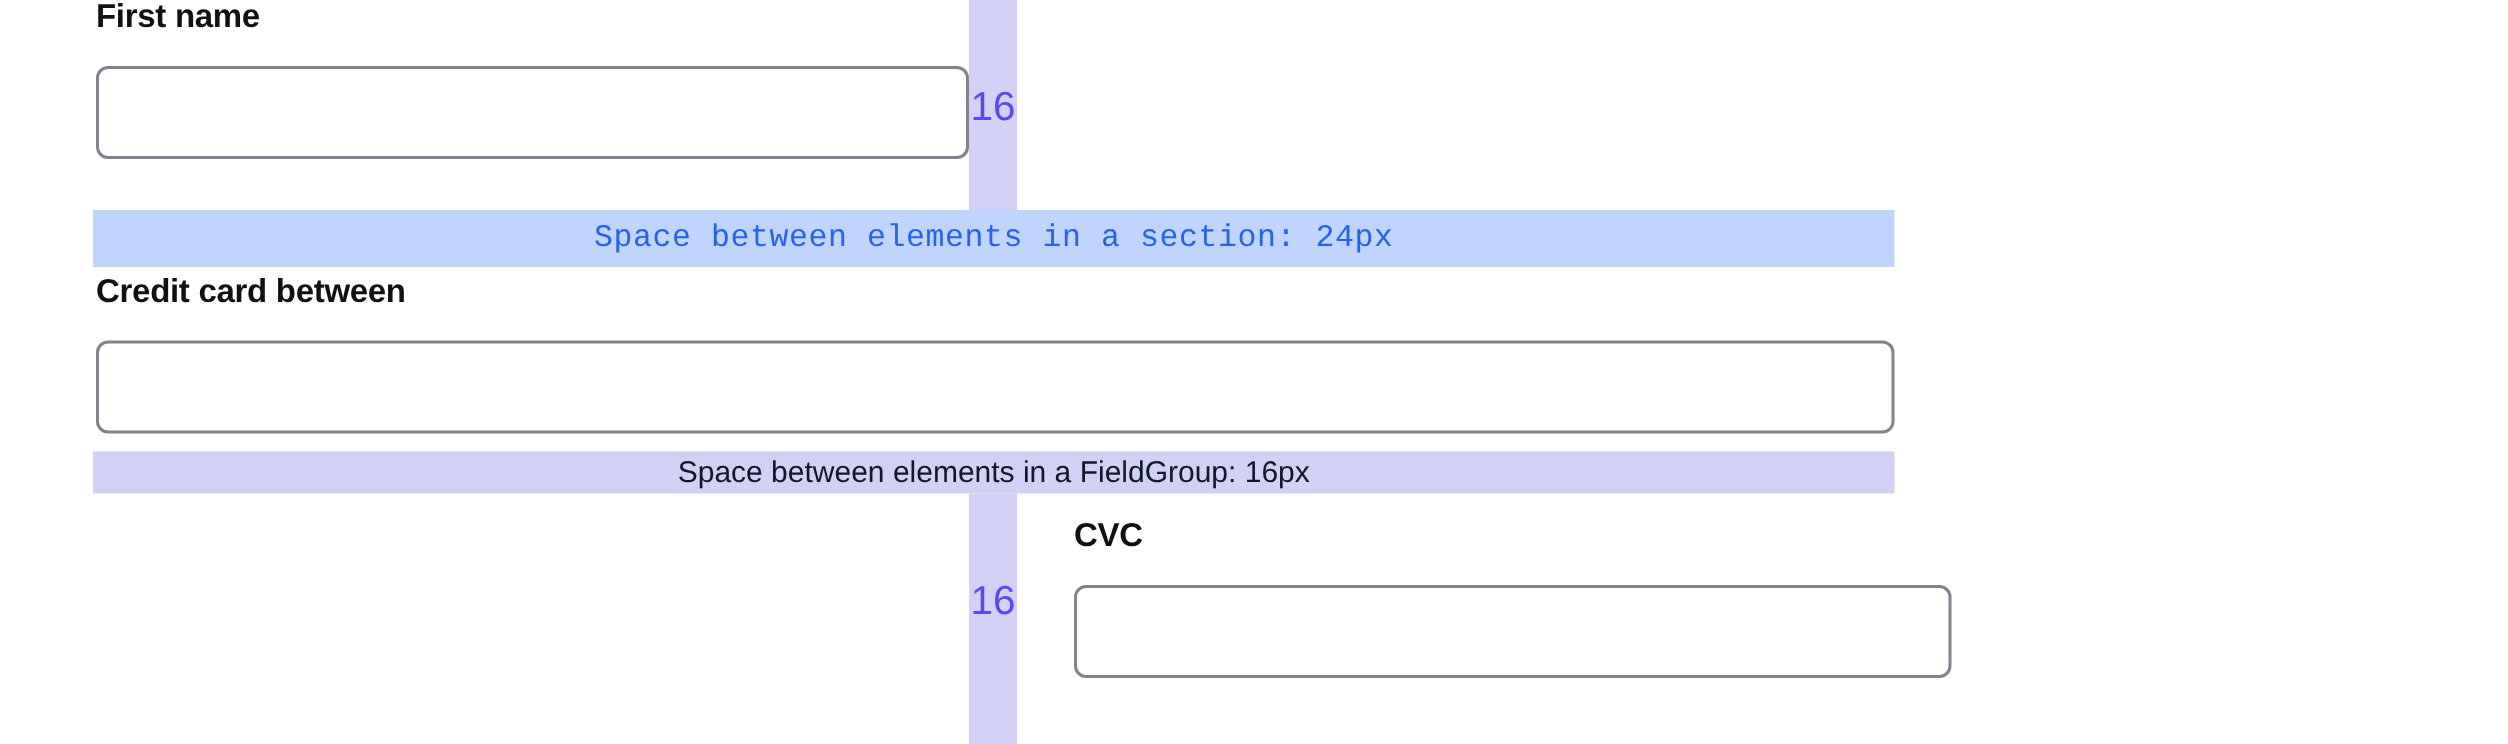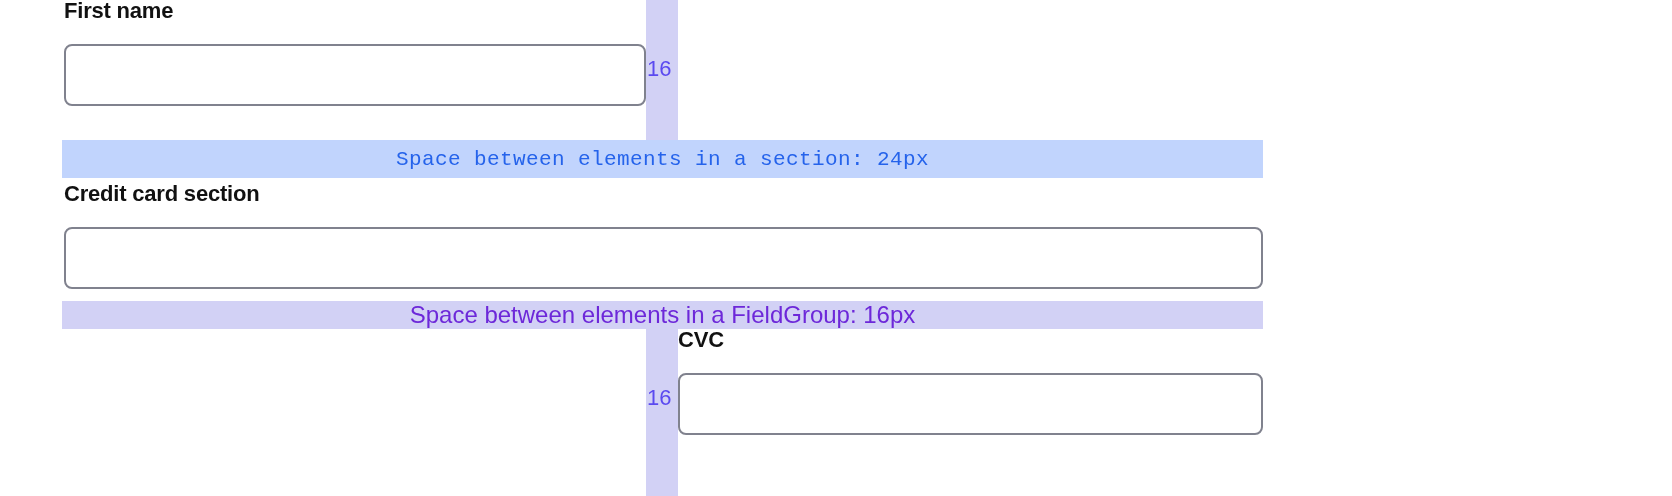--- a/index.html
+++ b/index.html
@@ -50,21 +50,21 @@
   .gap-col {
     position: absolute;
     top: 0;
     width: 32px;
     background: #d2d1f5;
   }
   .gap-col .gap-num {
     position: absolute;
     left: 1px;
     top: 58px;
-    font-size: 22px;
+    font-size: 27px;
     color: #5b4af0;
     line-height: 1;
     white-space: nowrap;
   }
 
   
   .band {
     position: absolute;
     left: 14px;
     width: 1201px;
@@ -83,22 +83,22 @@
     color: #2563eb;
     letter-spacing: 0.4px;
     white-space: nowrap;
   }
   .band-group {
     background: #d2d1f5;
     height: 28px;
   }
   .band-group .band-text {
     font-family: "Liberation Sans", sans-serif;
-    font-size: 24px;
-    color: #6d28d9;
+    font-size: 20px;
+    color: #0f172a;
     white-space: nowrap;
   }
 
   .row { position: absolute; left: 0; }
 </style>
 </head>
 <body>
 
 <div class="canvas">
 
@@ -114,35 +114,35 @@
     </div>
 
   </div>
 
   <div class="band band-section" style="top:140px;">
     <span class="band-text">Space between elements in a section: 24px</span>
   </div>
 
   <div class="row" style="top:183px; left:0; width:1672px;">
     <div style="position:absolute; left:16px; top:0; width:1199px;">
-      <div class="field-label">Credit card section</div>
+      <div class="field-label">Credit card between</div>
       <input class="field-input" type="text" style="margin-top: 22px;" placeholder="">
     </div>
   </div>
 
   <div class="band band-group" style="top:301px;">
     <span class="band-text">Space between elements in a FieldGroup: 16px</span>
   </div>
 
   <div class="row" style="top:329px; left:0; width:1672px; height:167px;">
 
 
     <div class="gap-col" style="left:598px; top:0; height:167px;">
       <span class="gap-num">16</span>
     </div>
 
-    <div style="position:absolute; left:630px; top:0; width:585px;">
+    <div style="position:absolute; left:630px; top:17px; width:585px;padding-left:38px;">
       <div class="field-label">CVC</div>
       <input class="field-input" type="text" style="margin-top: 22px;" placeholder="">
     </div>
   </div>
 
 </div>
 
 </body></html>

